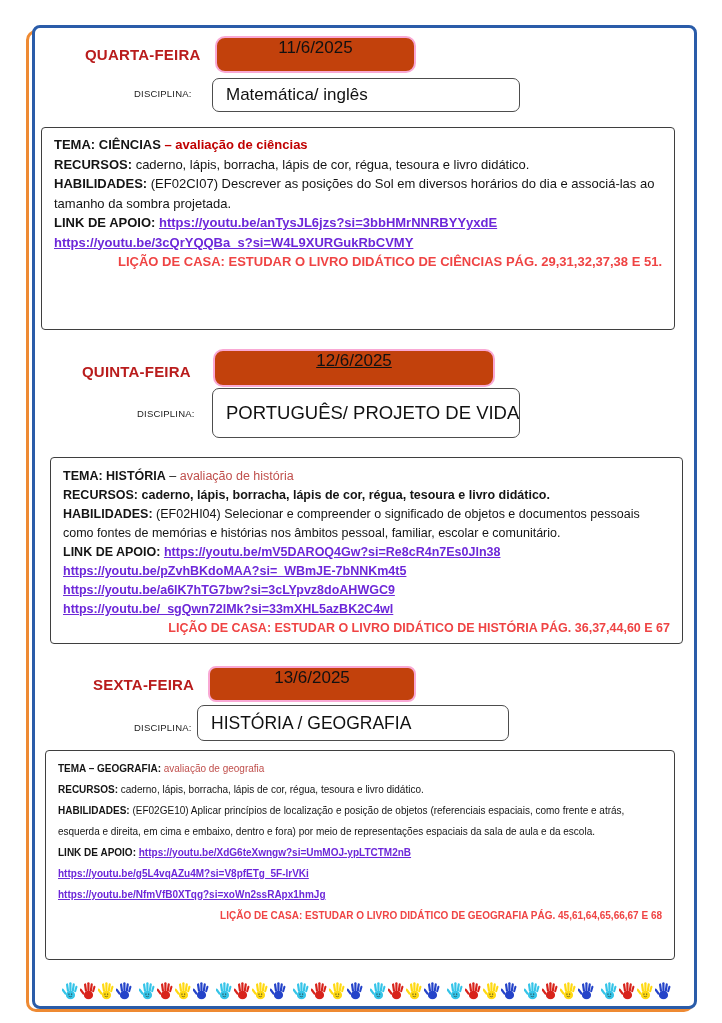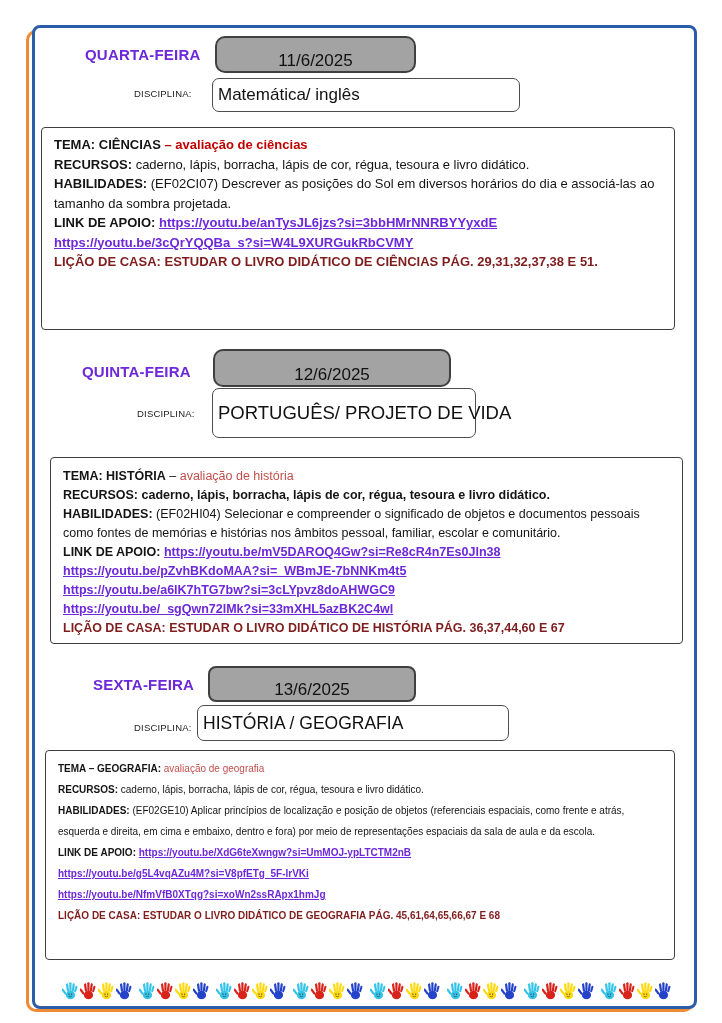--- a/index.html
+++ b/index.html
@@ -9,39 +9,39 @@
   }
   .frame-orange{
     position:absolute;left:26px;top:30px;width:668px;height:982px;
     border:3px solid #ee8a33;border-radius:10px;box-sizing:border-box;
   }
   .frame-blue{
     position:absolute;left:32px;top:25px;width:665px;height:984px;
     border:3.5px solid #2a5ca9;border-radius:8px;box-sizing:border-box;background:#ffffff;
   }
   .abs{position:absolute;}
-  .day-label{font-weight:700;font-size:15px;color:#6d28d9;letter-spacing:.2px;}
+  .day-label{font-weight:700;font-size:15px;color:#b91c1c;letter-spacing:.2px;}
   .date-box{
-    border:2px solid #404040;border-radius:10px;box-sizing:border-box;background:#a3a3a3;
-    display:flex;align-items:flex-end;justify-content:center;font-size:17px;color:#111;
+    border:2px solid #f9a8d4;border-radius:10px;box-sizing:border-box;background:#c2410c;
+    display:flex;align-items:flex-start;justify-content:center;font-size:17px;color:#111;
   }
   .subject-box{
     border:1.6px solid #4d4d4d;border-radius:7px;box-sizing:border-box;background:#fff;
-    display:flex;align-items:center;font-size:17px;color:#111;padding-left:5px;white-space:nowrap;
+    display:flex;align-items:center;font-size:17px;color:#111;padding-left:13px;white-space:nowrap;
   }
   .disciplina{font-size:9.5px;color:#222;letter-spacing:.2px;}
   .content-box{
     border:1.6px solid #3f3f3f;border-radius:4px;box-sizing:border-box;background:#fff;
     padding:7px 12px;color:#141414;
   }
   .content-box p{margin:0;}
   .b{font-weight:700;}
   .red-dark{color:#c00000;font-weight:700;}
   .red-soft{color:#c0504d;}
-  .licao{color:#7f1d1d;font-weight:700;}
+  .licao{color:#ef4444;font-weight:700;text-align:right;}
   a.doclink{color:#6d28d9;font-weight:700;text-decoration:underline;word-break:break-all;}
   .box1{font-size:13px;line-height:19.5px;}
   .box2{font-size:12.5px;line-height:19px;}
   .box2 .recursos-text{font-weight:700;}
   .box1 .tema-red{font-weight:700;}
   .box3{font-size:10px;line-height:21px;}
   .hands-row{display:flex;align-items:flex-end;}
   .hand{display:inline-block;line-height:0;margin-right:1px;}
   .hand.group-end{margin-right:6px;}
   .svg-defs{position:absolute;width:0;height:0;overflow:hidden;}
@@ -80,25 +80,25 @@
 <div class="abs content-box box1" style="left:41px;top:127px;width:634px;height:203px;">
   <p><span class="b">TEMA: CIÊNCIAS </span><span></span><span class="red-dark tema-red">– avaliação de ciências</span></p>
   <p><span class="b">RECURSOS:</span><span class="recursos-text"> caderno, lápis, borracha, lápis de cor, régua, tesoura e livro didático.</span></p>
   <p><span class="b">HABILIDADES:</span><span> (EF02CI07) Descrever as posições do Sol em diversos horários do dia e associá-las ao tamanho da sombra projetada.</span></p>
   <p><span class="b">LINK DE APOIO: </span><a class="doclink" href="#">https://youtu.be/anTysJL6jzs?si=3bbHMrNNRBYYyxdE</a></p>
   <p><a class="doclink" href="#">https://youtu.be/3cQrYQQBa_s?si=W4L9XURGukRbCVMY</a></p>
   <p class="licao">LIÇÃO DE CASA: ESTUDAR O LIVRO DIDÁTICO DE CIÊNCIAS PÁG. 29,31,32,37,38 E 51.</p>
 </div>
 
 <div class="abs day-label" style="left:82px;top:363px;">QUINTA-FEIRA</div>
-<div class="abs date-box" style="left:213px;top:349px;width:238px;height:38px;">
+<div class="abs date-box" style="left:213px;top:349px;width:282px;height:38px;text-decoration:underline;">
   <span>12/6/2025</span>
 </div>
 <div class="abs disciplina" style="left:137px;top:408px;">DISCIPLINA:</div>
-<div class="abs subject-box" style="left:212px;top:388px;width:264px;height:50px;font-size:18.5px;">
+<div class="abs subject-box" style="left:212px;top:388px;width:308px;height:50px;font-size:18.5px;">
   <span>PORTUGUÊS/ PROJETO DE VIDA</span>
 </div>
 
 <div class="abs content-box box2" style="left:50px;top:457px;width:633px;height:187px;padding-top:9px;">
   <p><span class="b">TEMA: HISTÓRIA</span><span> – </span><span class="red-soft tema-red">avaliação de história</span></p>
   <p><span class="b">RECURSOS:</span><span class="recursos-text"> caderno, lápis, borracha, lápis de cor, régua, tesoura e livro didático.</span></p>
   <p><span class="b">HABILIDADES:</span><span> (EF02HI04) Selecionar e compreender  o significado de objetos e documentos  pessoais como fontes de memórias e histórias nos âmbitos pessoal, familiar, escolar e comunitário.</span></p>
   <p><span class="b">LINK DE APOIO:  </span><a class="doclink" href="#">https://youtu.be/mV5DAROQ4Gw?si=Re8cR4n7Es0Jln38</a></p>
   <p><a class="doclink" href="#">https://youtu.be/pZvhBKdoMAA?si=_WBmJE-7bNNKm4t5</a></p>
   <p><a class="doclink" href="#">https://youtu.be/a6lK7hTG7bw?si=3cLYpvz8doAHWGC9</a></p>

